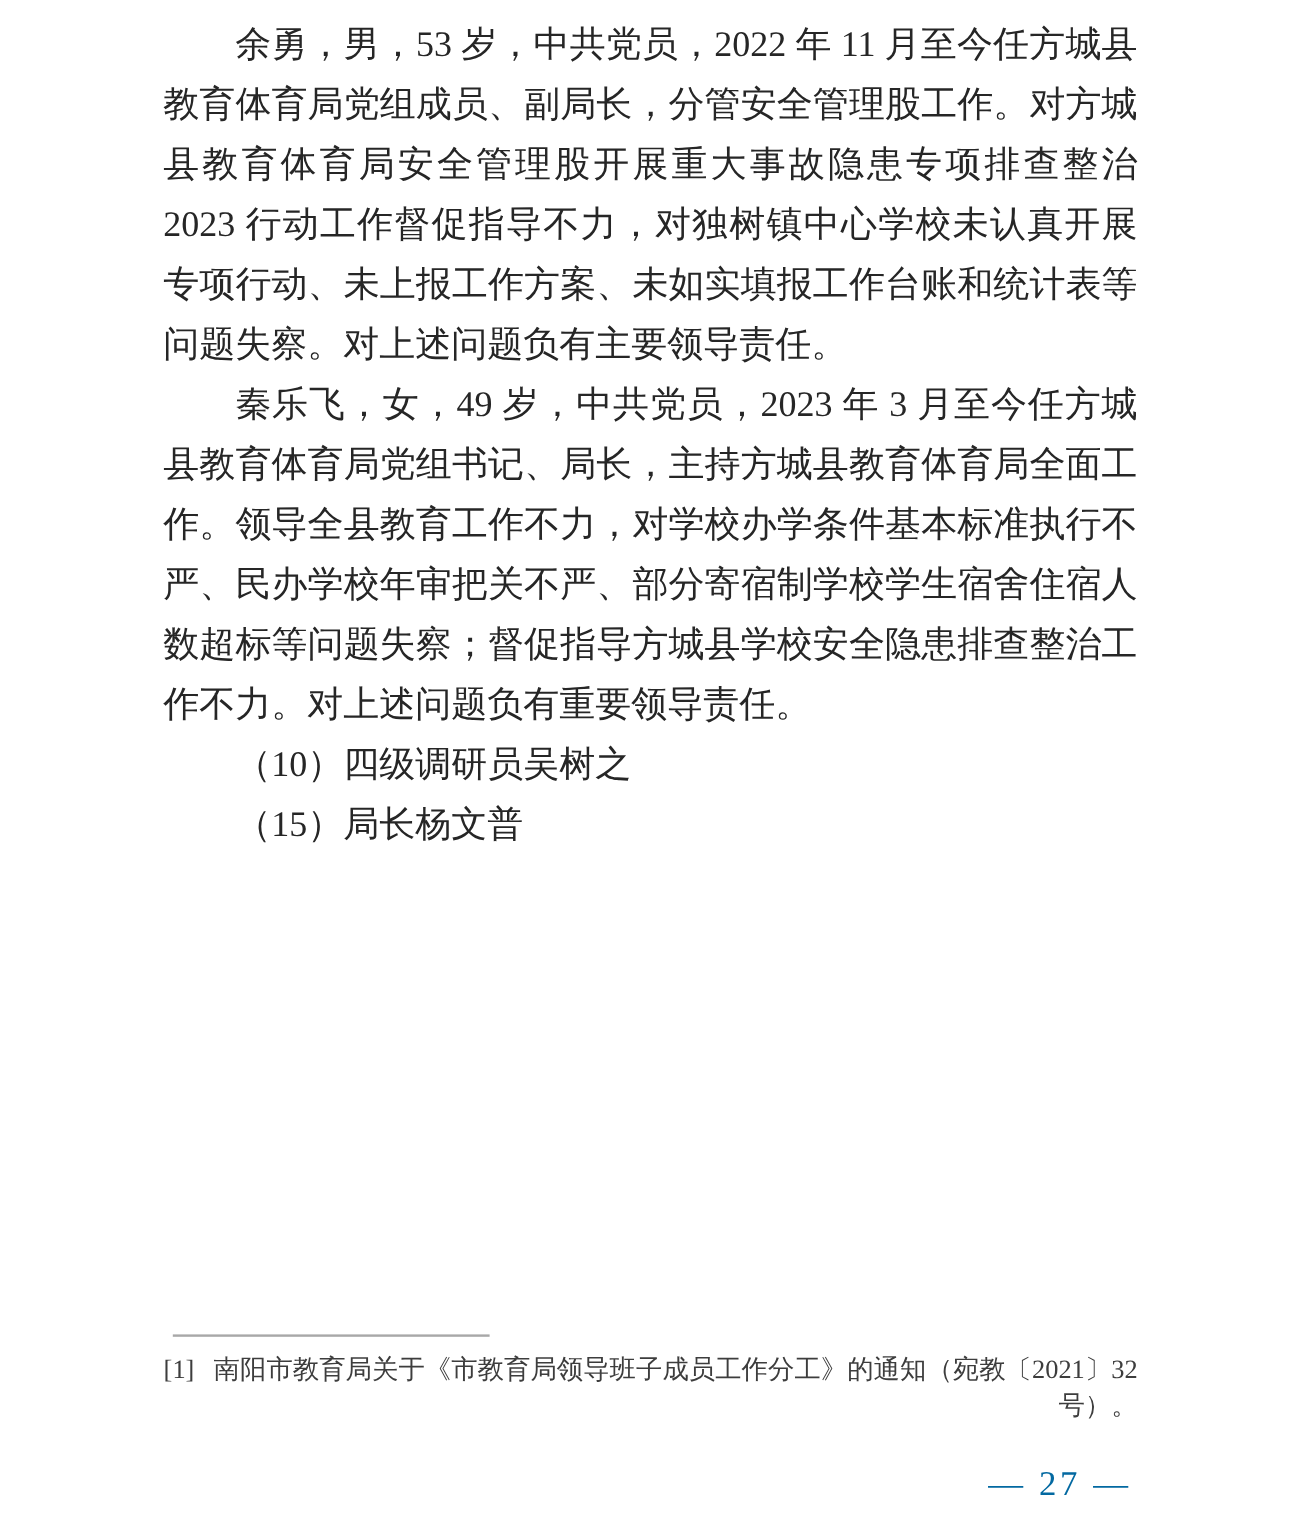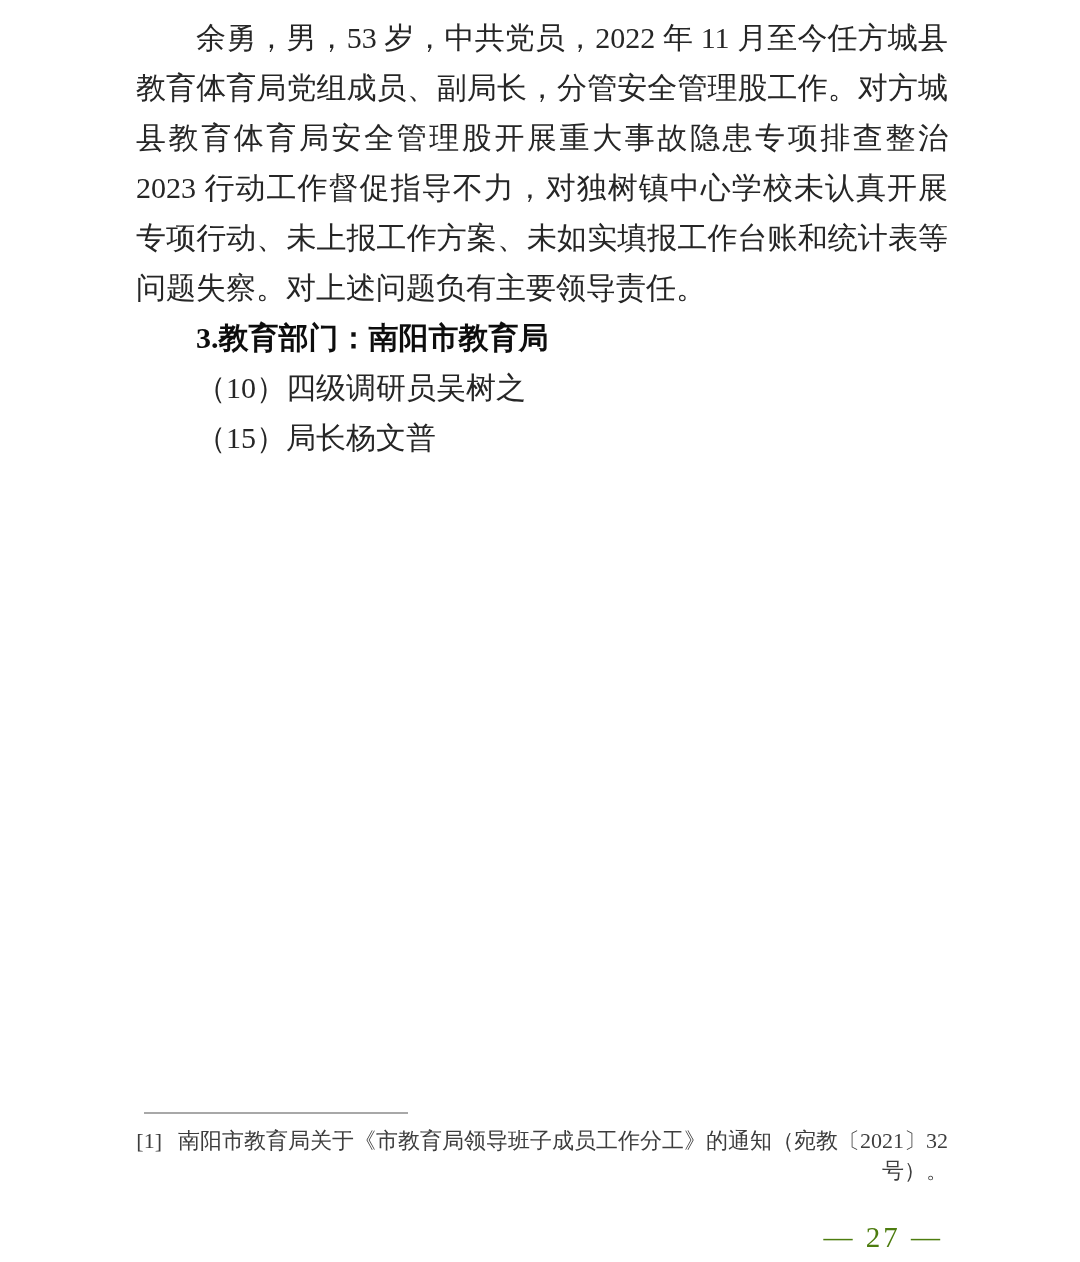--- a/index.html
+++ b/index.html
@@ -59,35 +59,35 @@
     color: #3d3d3d;
     text-align: right;
   }
   .fn-marker { margin-right: 16px; }
   .page-number {
     position: absolute;
     right: 137px;
     bottom: 8px;
     font-size: 29px;
     letter-spacing: 3px;
-    color: #4d7c0f;
+    color: #0369a1;
     white-space: nowrap;
   }
 </style>
 </head>
 <body>
 
 <div class="page">
 
   <div class="content">
     <p class="body">余勇，男，53 岁，中共党员，2022 年 11 月至今任方城县教育体育局党组成员、副局长，分管安全管理股工作。对方城县教育体育局安全管理股开展重大事故隐患专项排查整治 2023 行动工作督促指导不力，对独树镇中心学校未认真开展专项行动、未上报工作方案、未如实填报工作台账和统计表等问题失察。对上述问题负有主要领导责任。</p>
 
 
+    <p class="body">秦乐飞，女，49 岁，中共党员，2023 年 3 月至今任方城县教育体育局党组书记、局长，主持方城县教育体育局全面工作。领导全县教育工作不力，对学校办学条件基本标准执行不严、民办学校年审把关不严、部分寄宿制学校学生宿舍住宿人数超标等问题失察；督促指导方城县学校安全隐患排查整治工作不力。对上述问题负有重要领导责任。</p>
 
-    <p class="heading">3.教育部门：南阳市教育局</p>
 
     <p class="body">（10）四级调研员吴树之</p>
 
 
     <p class="body">（15）局长杨文普</p>
   </div>
 
   <div class="footnotes">
     <div class="footnote-rule"></div>
     <p class="footnote"><span class="fn-marker">[1]</span><span>南阳市教育局关于《市教育局领导班子成员工作分工》的通知（宛教〔2021〕32 号）。</span></p>

